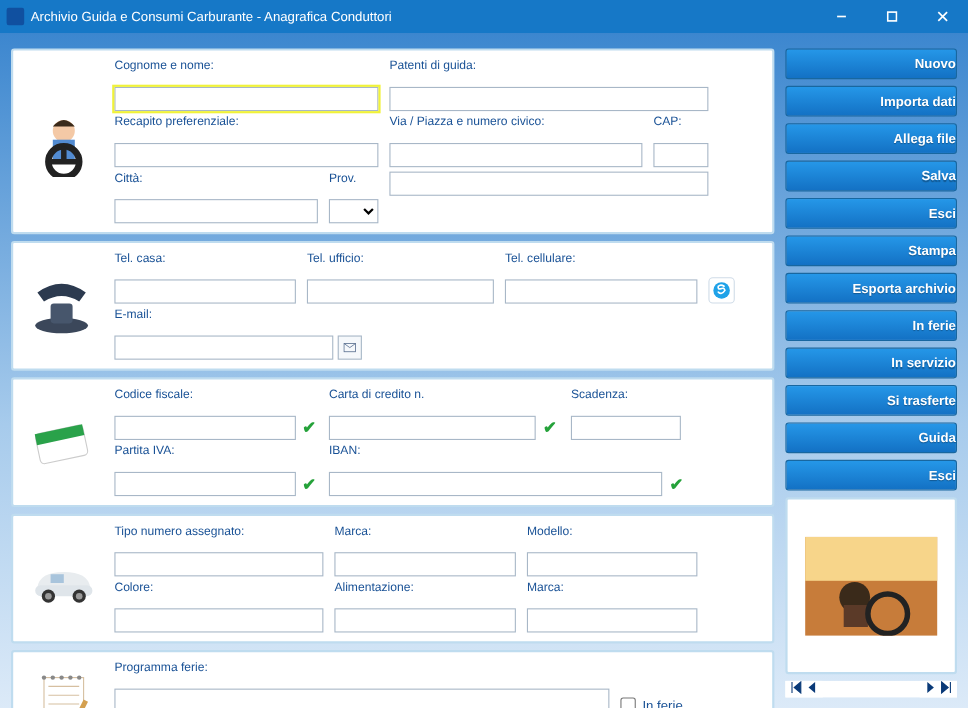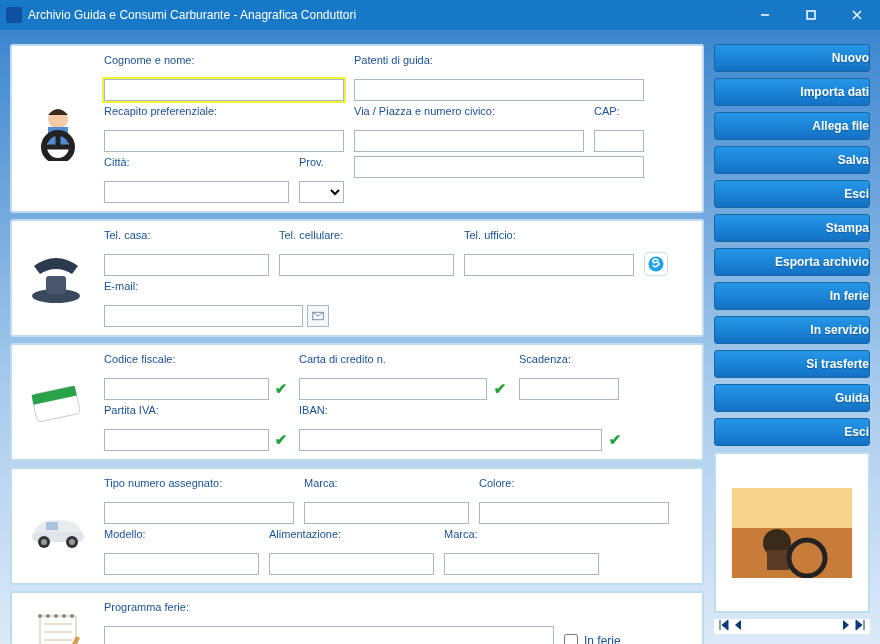--- a/index.html
+++ b/index.html
@@ -112,26 +112,26 @@
             <ellipse cx="30" cy="50" rx="24" ry="7" fill="#3b475a"></ellipse>
             <rect x="20" y="30" width="20" height="18" rx="3" fill="#47566c"></rect>
             <path d="M8 20 q22 -16 44 0 l-6 8 q-16 -10 -32 0 z" fill="#2c3a4f"></path>
           </svg>
         </div>
         <div class="fields">
           <div class="field" style="width:165px">
             <label>Tel. casa:</label>
             <input type="text" value="" style="">
           </div>
+          <div class="field" style="width:170px">
+            <label>Tel. ufficio:</label>
+            <input type="text" value="" style="">
+          </div>
           <div class="field" style="width:175px">
             <label>Tel. cellulare:</label>
-            <input type="text" value="" style="">
-          </div>
-          <div class="field" style="width:170px">
-            <label>Tel. ufficio:</label>
             <input type="text" value="" style="">
           </div>
           <div style="display:flex;align-items:flex-end;gap:6px;">
             <span class="skype-icon">
               <svg width="18" height="18" viewBox="0 0 24 24">
                   <circle cx="12" cy="12" r="10" fill="#1fa2e8"></circle>
                   <path d="M8 14 q4 4 8 -2 q-1 -4 -5 -2 q-4 1 -3 -3 q3 -3 7 0" fill="none" stroke="#fff" stroke-width="2" stroke-linecap="round"></path>
                 </svg>
             </span>
           </div>
@@ -207,26 +207,26 @@
         </div>
         <div class="fields">
           <div class="field" style="width:190px">
             <label>Tipo numero assegnato:</label>
             <input type="text" value="" style="">
           </div>
           <div class="field" style="width:165px">
             <label>Marca:</label>
             <input type="text" value="" style="">
           </div>
+          <div class="field" style="width:155px">
+            <label>Modello:</label>
+            <input type="text" value="" style="">
+          </div>
           <div class="field" style="width:190px">
             <label>Colore:</label>
-            <input type="text" value="" style="">
-          </div>
-          <div class="field" style="width:155px">
-            <label>Modello:</label>
             <input type="text" value="" style="">
           </div>
           <div class="field" style="width:165px">
             <label>Alimentazione:</label>
             <input type="text" value="" style="">
           </div>
           <div class="field" style="width:155px">
             <label>Marca:</label>
             <input type="text" value="" style="">
           </div>

